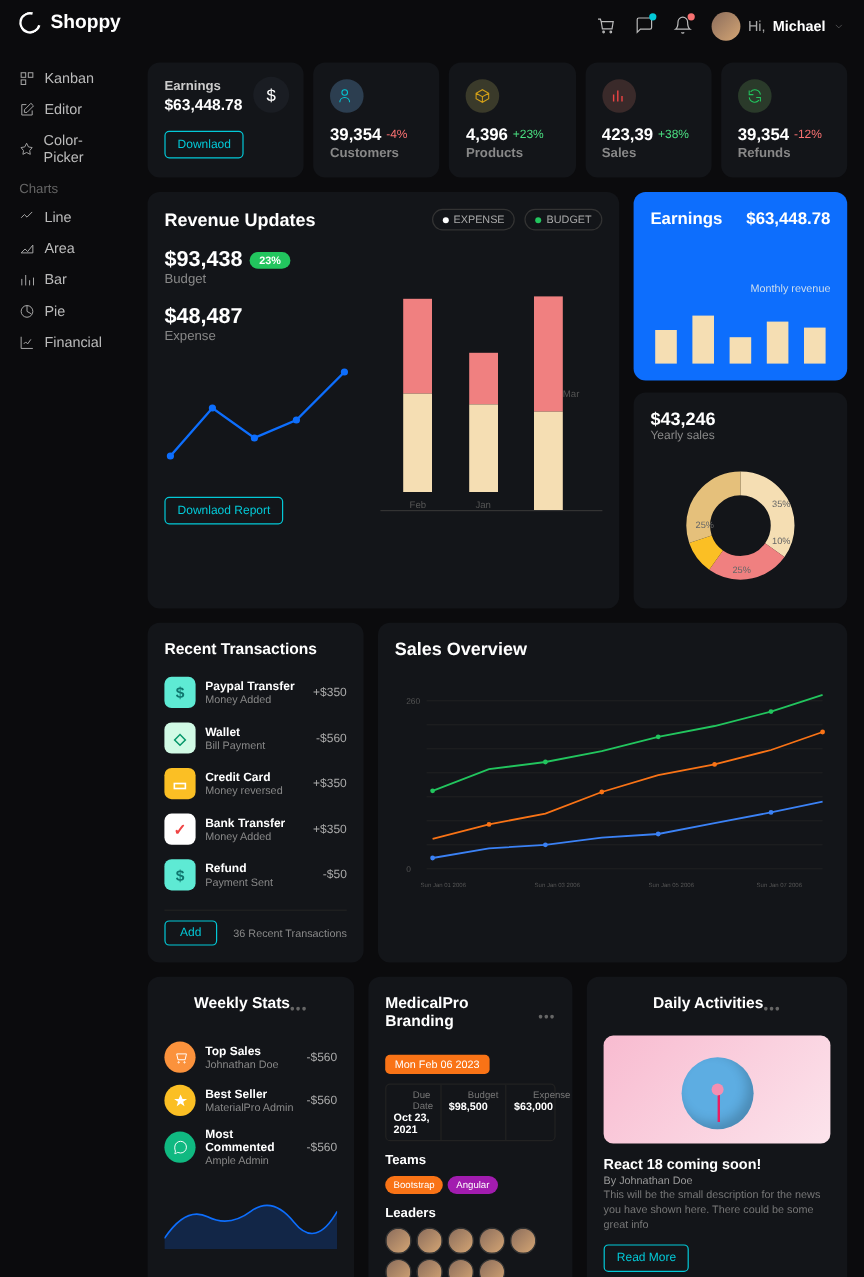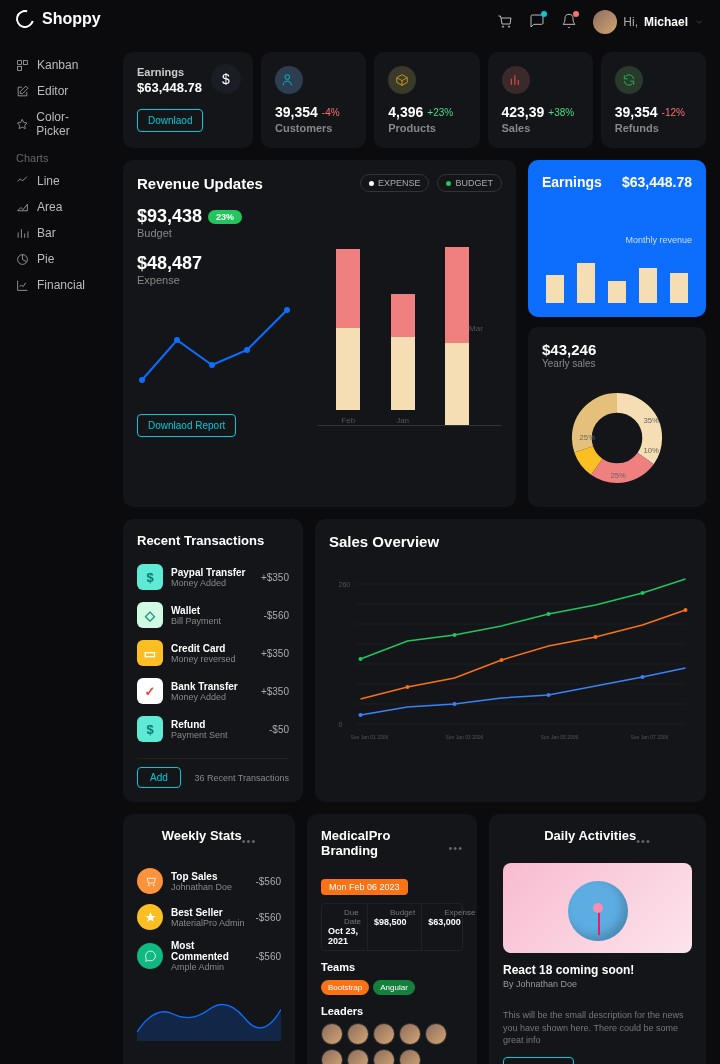--- a/index.html
+++ b/index.html
@@ -100,21 +100,21 @@
 .team-badge { font-size:8px; color:#fff; padding:3px 7px; border-radius:10px; display:inline-block; margin-right:4px; }
 .leaders { display:flex; flex-wrap:wrap; gap:4px; margin-top:6px; }
 .leader { width:22px; height:22px; border-radius:50%; background:linear-gradient(135deg,#8b6d5c,#d4a574); border:1px solid #333; }
 .daily { flex:1; }
 .daily-img { width:100%; height:90px; border-radius:8px; background:linear-gradient(135deg,#f8bbd0,#fce4ec); margin-top:10px; position:relative; overflow:hidden; }
 .daily-circle { position:absolute; top:18px; left:50%; transform:translateX(-50%); width:60px; height:60px; border-radius:50%; background:#5dade2; box-shadow:inset -5px -5px 10px rgba(0,0,0,0.2); }
 .daily-stick { position:absolute; top:42px; left:50%; width:2px; height:30px; background:#e91e63; }
 .daily-ball { position:absolute; top:40px; left:50%; transform:translateX(-50%); width:10px; height:10px; border-radius:50%; background:#f48fb1; }
 .daily-title { font-size:12px; font-weight:700; color:#fff; margin-top:10px; }
 .daily-by { font-size:9px; color:#999; margin-top:2px; }
-.daily-desc { font-size:9px; color:#777; margin-top:20px; line-height:1.4; }
+.daily-desc { font-size:9px; color:#777; margin-top:0; line-height:1.4; }
 </style>
 </head>
 <body>
 
 <div class="app">
   <div class="header">
     <div class="brand">
       <div class="brand-logo"></div>
       <span>Shoppy</span>
     </div>
@@ -522,21 +522,21 @@
               <div class="med-cell">
                 <div class="med-cell-h">Budget</div>
                 <div class="med-cell-v">$98,500</div>
               </div>
               <div class="med-cell">
                 <div class="med-cell-h">Expense</div>
                 <div class="med-cell-v">$63,000</div>
               </div>
             </div>
           <div class="sec-h">Teams</div>
-          <div id="teams"><span class="team-badge" style="background:#f97316">Bootstrap</span><span class="team-badge" style="background:#15803d">Angular</span></div>
+          <div id="teams"><span class="team-badge" style="background:#f97316">Bootstrap</span><span class="team-badge" style="background:#a21caf">Angular</span></div>
           <div class="sec-h">Leaders</div>
           <div class="leaders">
             <div class="leader"></div>
               <div class="leader"></div>
               <div class="leader"></div>
               <div class="leader"></div>
               <div class="leader"></div>
               <div class="leader"></div>
               <div class="leader"></div>
               <div class="leader"></div>

